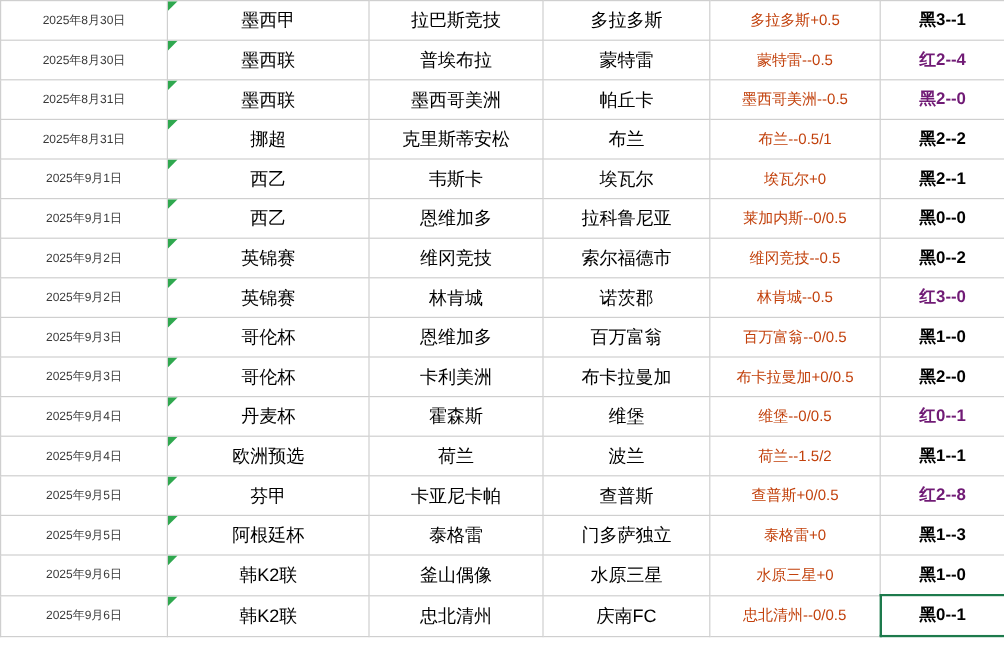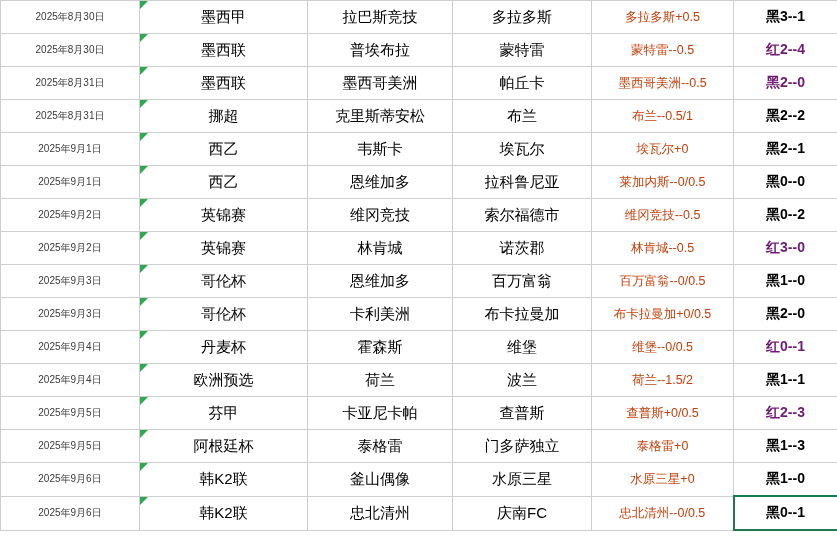--- a/index.html
+++ b/index.html
@@ -201,21 +201,21 @@
       <td class="cell-hand">荷兰--1.5/2</td>
       <td class="cell-result res-black">黑1--1</td>
     </tr>
 
     <tr>
       <td class="cell-date">2025年9月5日</td>
       <td class="cell-league mark-tri">芬甲</td>
       <td class="cell-home">卡亚尼卡帕</td>
       <td class="cell-away">查普斯</td>
       <td class="cell-hand">查普斯+0/0.5</td>
-      <td class="cell-result res-red">红2--3</td>
+      <td class="cell-result res-red">红2--8</td>
     </tr>
 
     <tr>
       <td class="cell-date">2025年9月5日</td>
       <td class="cell-league mark-tri">阿根廷杯</td>
       <td class="cell-home">泰格雷</td>
       <td class="cell-away">门多萨独立</td>
       <td class="cell-hand">泰格雷+0</td>
       <td class="cell-result res-black">黑1--3</td>
     </tr>

